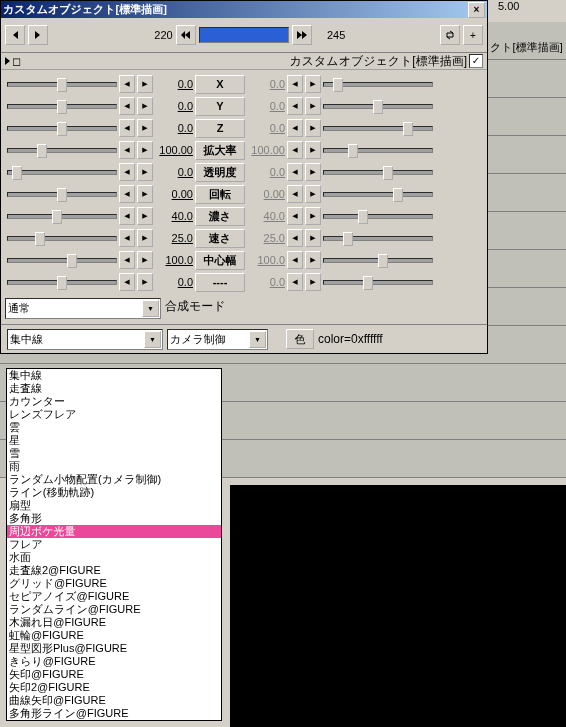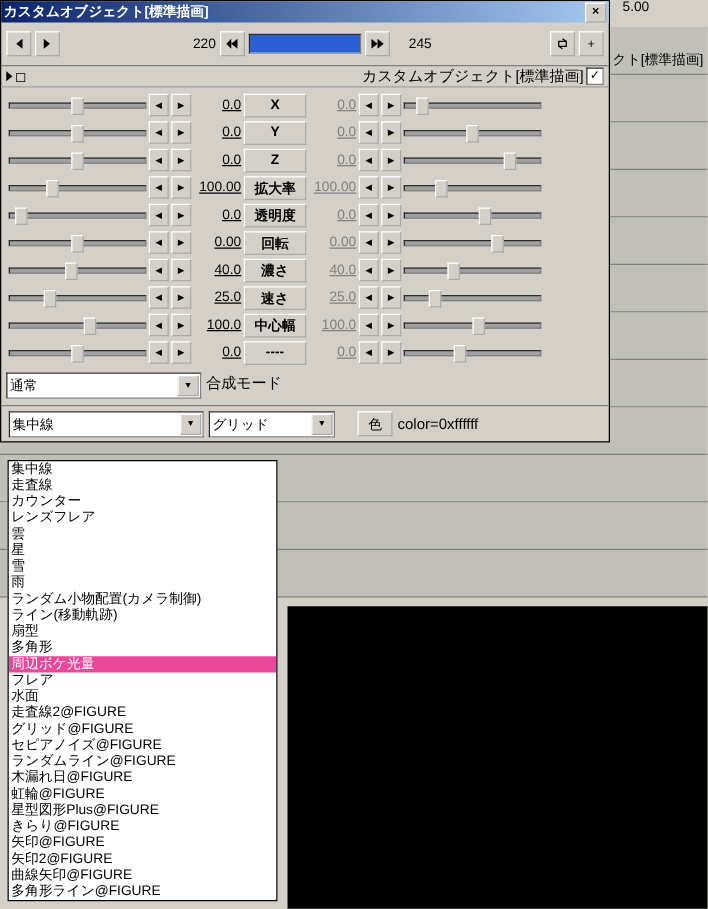--- a/index.html
+++ b/index.html
@@ -295,21 +295,21 @@
     </div>
     <span>合成モード</span>
   </div>
 
   <div class="effrow">
     <div class="combo" style="width:150px">
       <span>集中線</span>
       <span class="dd">▼</span>
     </div>
     <div class="combo" style="width:95px">
-      <span>グリッド</span>
+      <span>カメラ制御</span>
       <span class="dd">▼</span>
     </div>
     <div style="width:10px"></div>
     <div class="colorbtn">色</div>
     <span>color=0xffffff</span>
   </div>
 </div>
 
 <div class="dropdown" id="dropdown">
     <div class="item">集中線</div>

